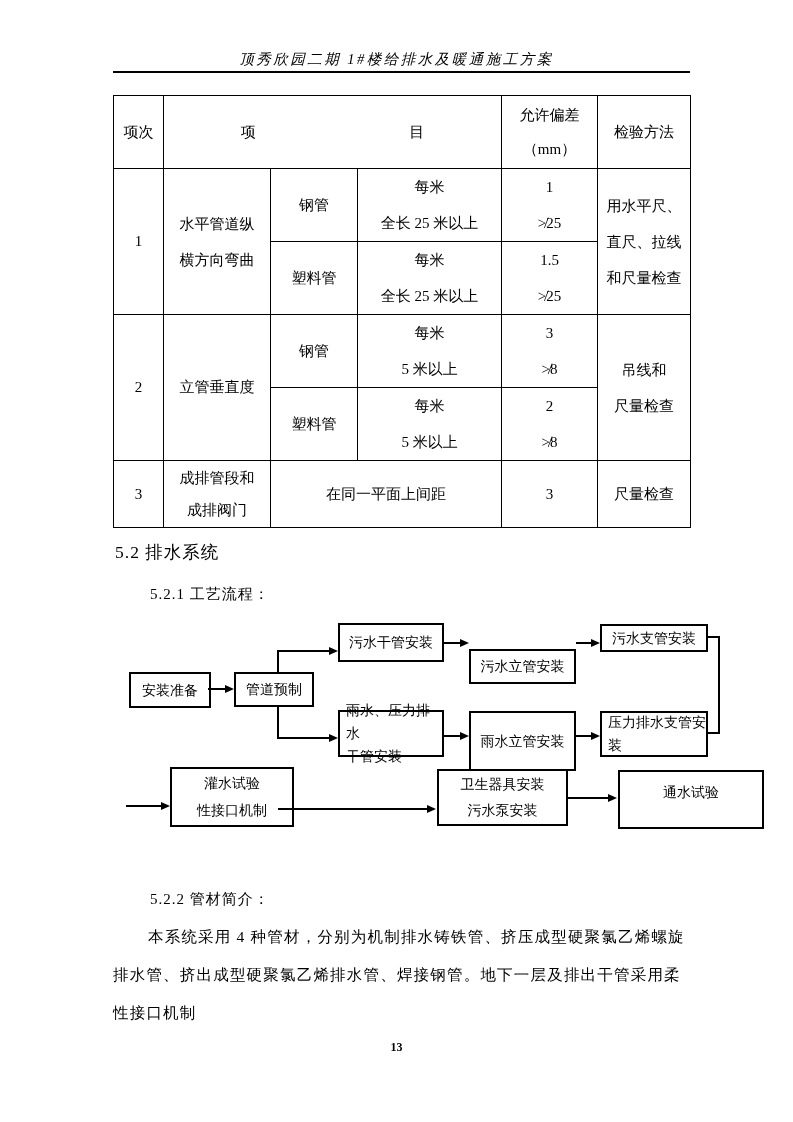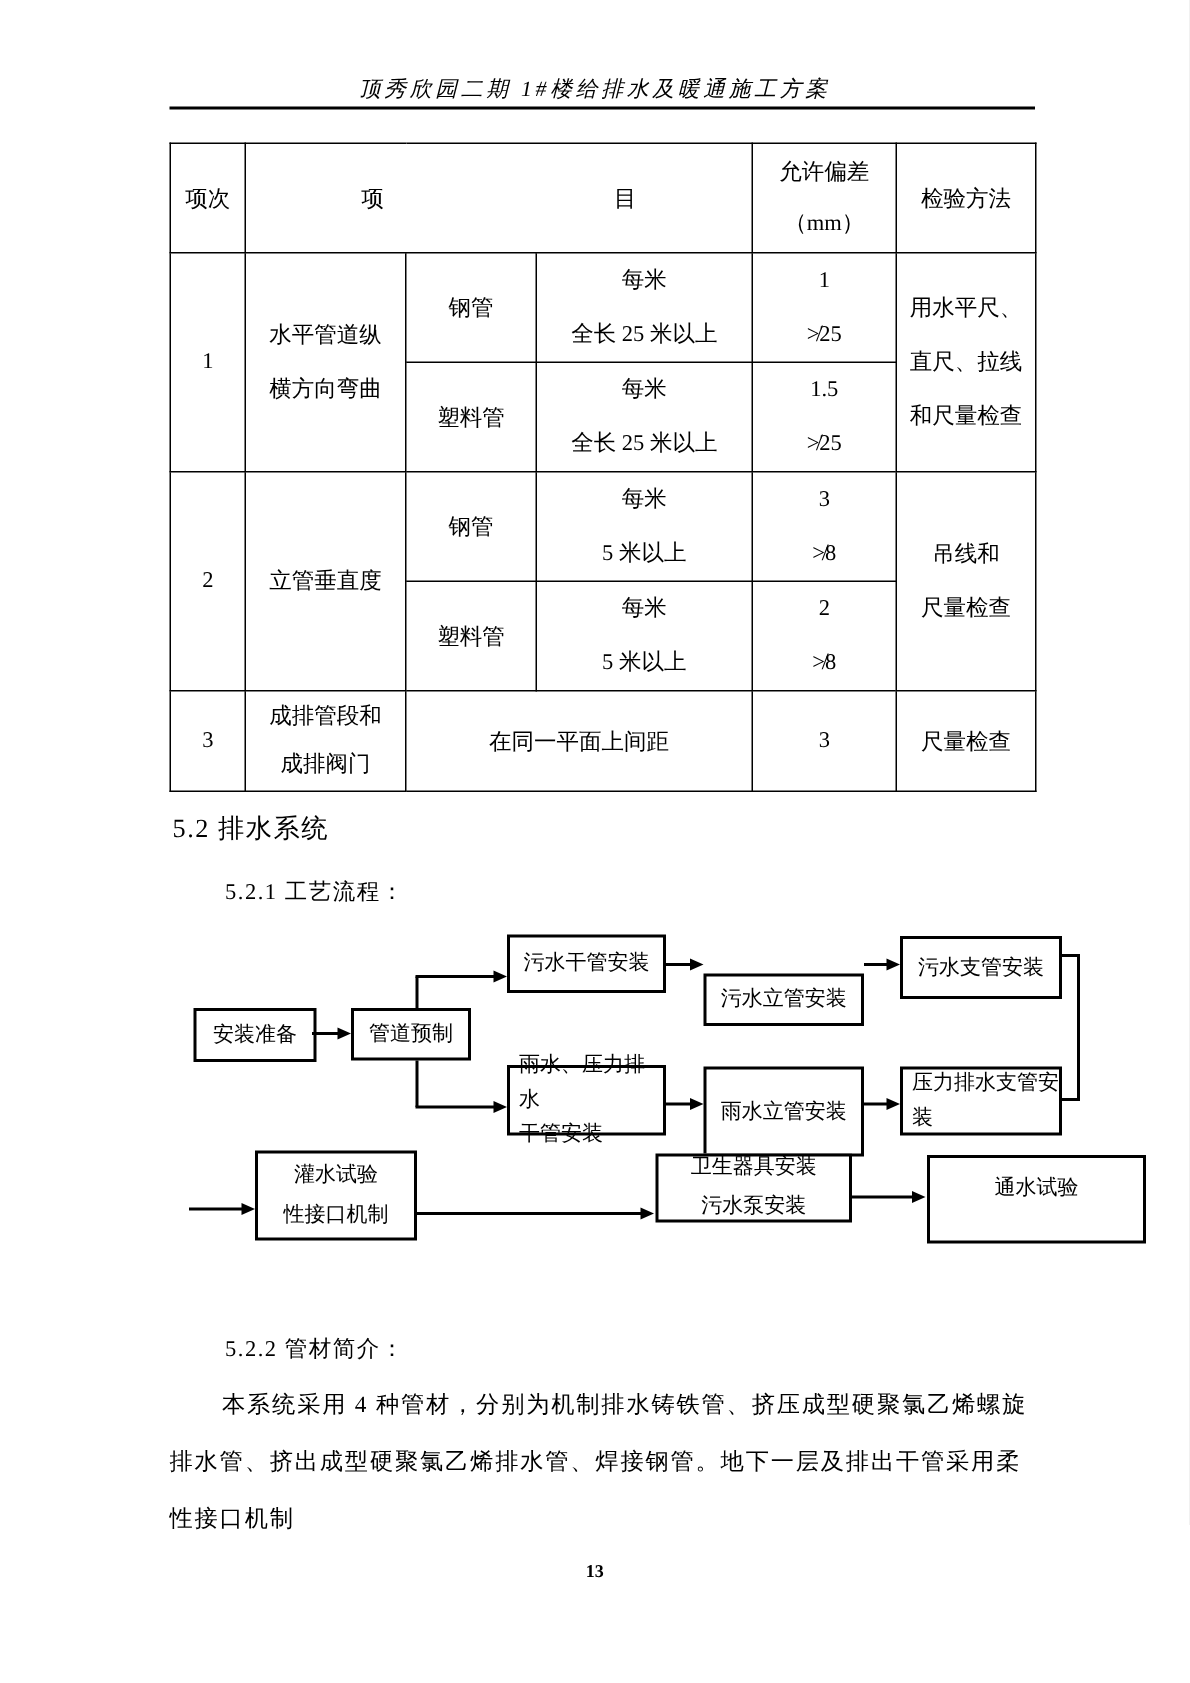--- a/index.html
+++ b/index.html
@@ -182,39 +182,39 @@
     </div>
     <div class="fbox" style="left:234px;top:672px;width:80px;height:35px;">
       <span>管道预制</span>
     </div>
     <div class="fbox" style="left:338px;top:623px;width:106px;height:39px;">
       <span>污水干管安装</span>
     </div>
     <div class="fbox" style="left:469px;top:649px;width:107px;height:35px;">
       <span>污水立管安装</span>
     </div>
-    <div class="fbox" style="left:600px;top:624px;width:108px;height:42px;">
+    <div class="fbox" style="left:600px;top:624px;width:108px;height:28px;justify-content:flex-end;">
       <span>污水支管安装</span>
     </div>
     <div class="fbox left-align" style="left:338px;top:710px;width:106px;height:47px;">
       <span>雨水、压力排水</span>
       <span>干管安装</span>
     </div>
     <div class="fbox" style="left:469px;top:711px;width:107px;height:60px;">
       <span>雨水立管安装</span>
     </div>
     <div class="fbox left-align" style="left:600px;top:711px;width:108px;height:46px;">
       <span>压力排水支管安</span>
       <span>装</span>
     </div>
-    <div class="fbox" style="left:170px;top:767px;width:108px;height:60px;line-height:27px;">
+    <div class="fbox" style="left:170px;top:767px;width:124px;height:60px;line-height:27px;">
       <span>灌水试验</span>
       <span>性接口机制</span>
     </div>
-    <div class="fbox" style="left:437px;top:769px;width:131px;height:46px;line-height:26px;">
+    <div class="fbox" style="left:437px;top:769px;width:131px;height:57px;line-height:26px;">
       <span>卫生器具安装</span>
       <span>污水泵安装</span>
     </div>
     <div class="fbox top-align" style="left:618px;top:770px;width:146px;height:59px;">
       <span>通水试验</span>
     </div>
 
     <div class="fline-h" style="left:208px;top:688px;width:18px;"></div>
     <div class="ahead" style="left:225px;top:684.5px;"></div>
 

